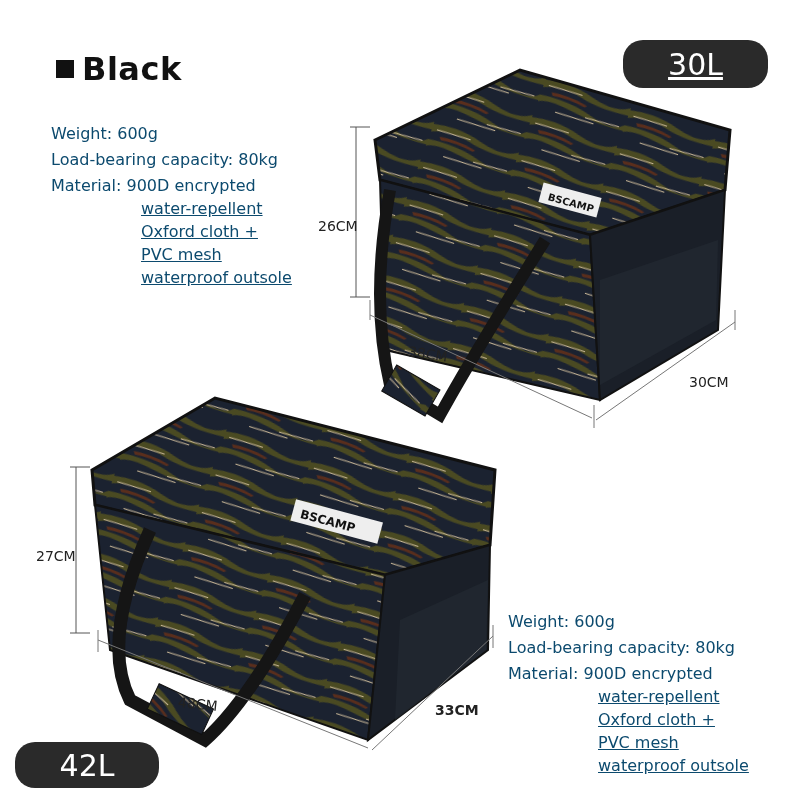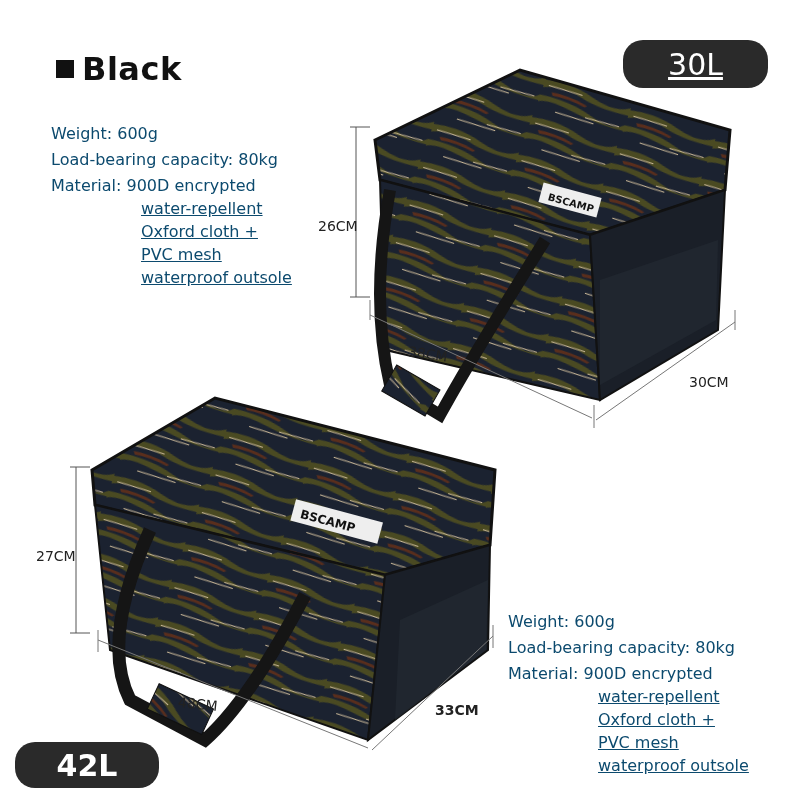--- a/index.html
+++ b/index.html
@@ -70,21 +70,21 @@
   <line x1="98" y1="630" x2="98" y2="652" stroke="#777"></line>
   <line x1="493" y1="625" x2="493" y2="648" stroke="#777"></line>
 </svg>
 
 <div class="abs color-title">
   <span class="sq"></span>
   <span class="lbl">Black</span>
 </div>
 
 <div class="abs pill" style="left:623px;top:40px;width:145px;height:48px;text-decoration:underline;">30L</div>
-<div class="abs pill" style="left:15px;top:742px;width:144px;height:46px;font-weight:bold;">42L</div>
+<div class="abs pill" style="left:15px;top:742px;width:144px;height:46px;">42L</div>
 
 <div class="abs specs" style="left:51px;top:122px;">
   <div class="row">Weight: 600g</div>
   <div class="row" style="margin-top:3px">Load-bearing capacity: 80kg</div>
   <div class="row" style="margin-top:3px">Material: 900D encrypted</div>
   <div class="row indent">water-repellent</div>
   <div class="row indent">Oxford cloth +</div>
   <div class="row indent">PVC mesh</div>
   <div class="row indent">waterproof outsole</div>
 </div>

